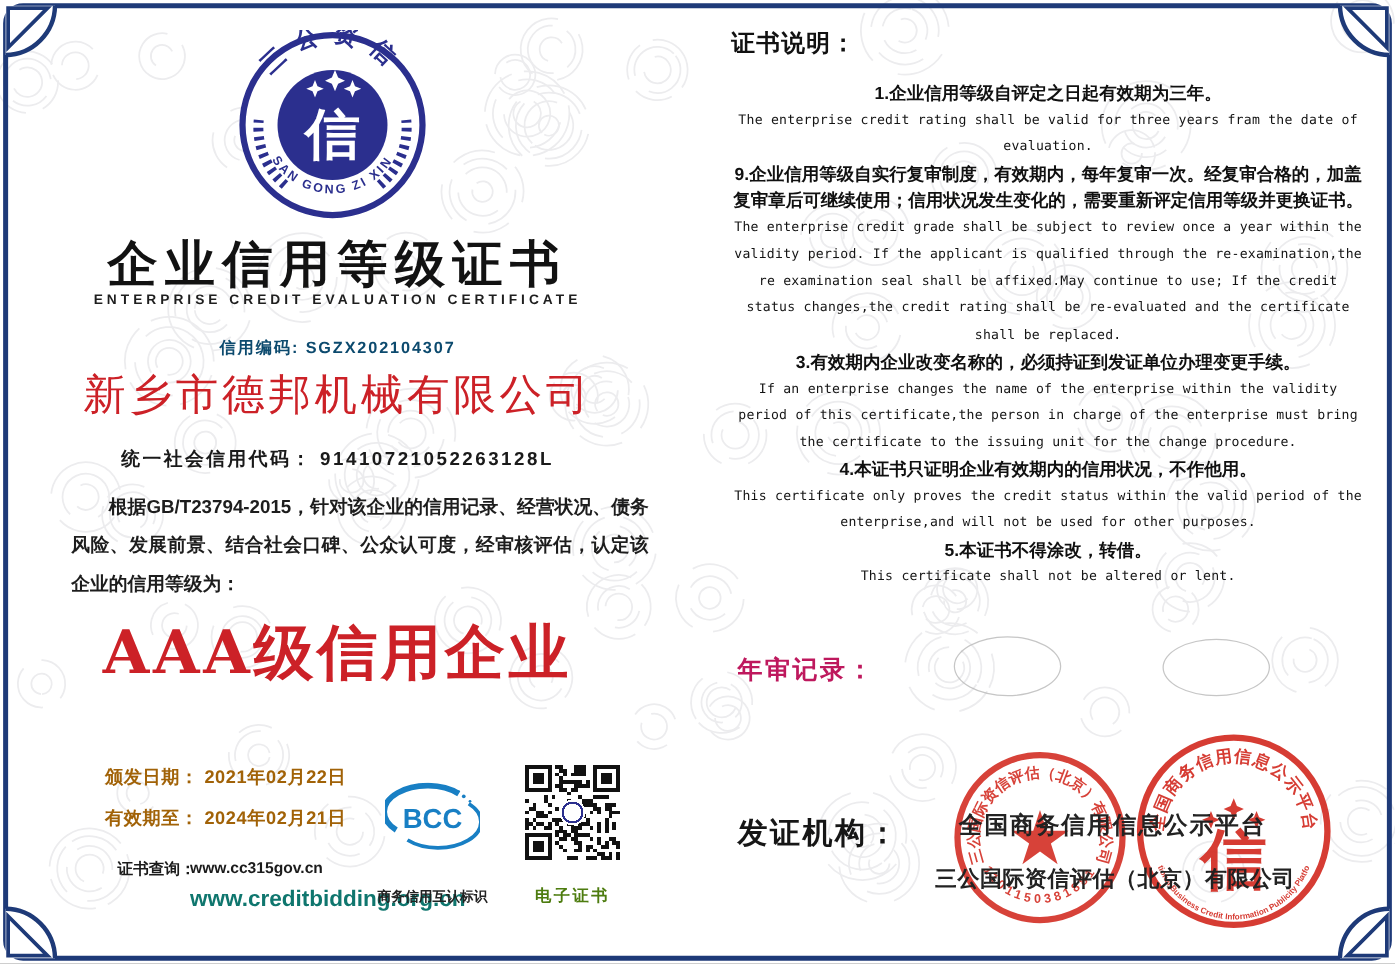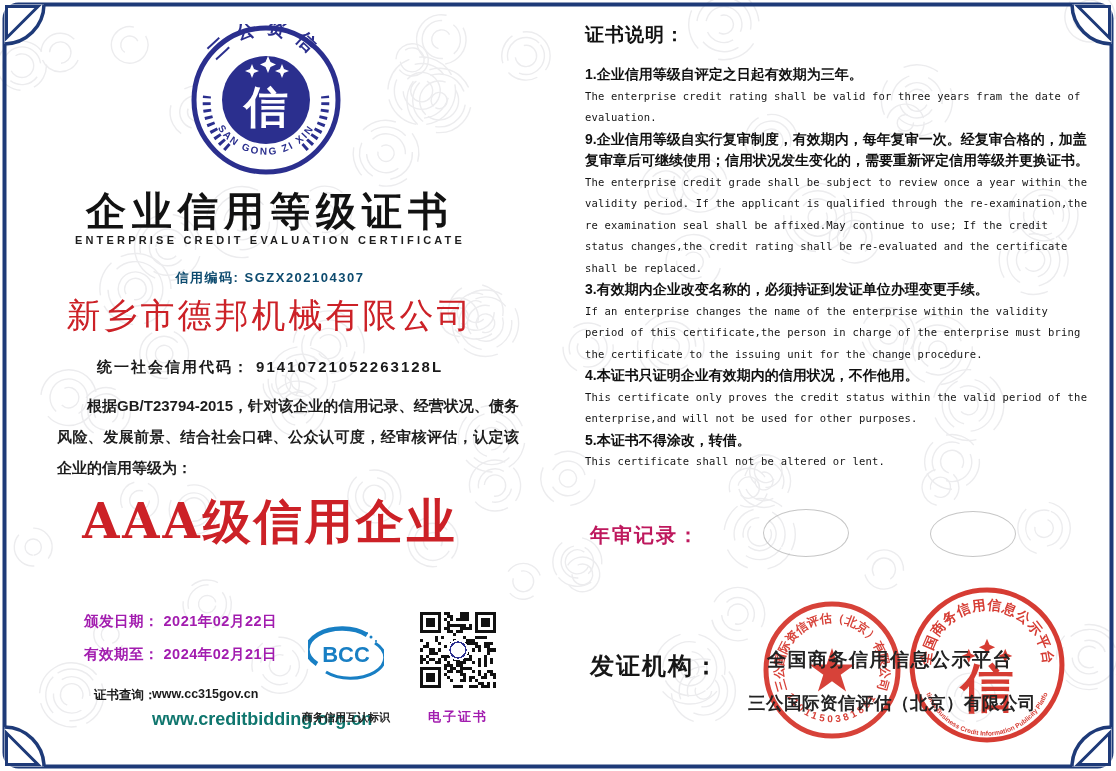--- a/index.html
+++ b/index.html
@@ -21,33 +21,33 @@
   .code-line{left:30px;top:269px;width:480px;font-weight:700;font-size:13px;
              letter-spacing:1.5px;color:#0c4a6e;}
   .company{left:30px;top:293px;width:480px;font-weight:400;font-size:34px;
            letter-spacing:3px;color:#cc2127;white-space:nowrap;}
   .uscc{left:30px;top:358px;width:480px;font-weight:700;font-size:15px;
         letter-spacing:2px;color:#1a1a1a;white-space:nowrap;}
   .para{left:57px;top:390px;width:462px;font-weight:600;font-size:15px;
         line-height:31px;color:#1d1d1d;text-align:justify;text-indent:2em;}
   .rating{left:30px;top:490px;width:480px;font-family:"DejaVu Serif","Liberation Serif",serif;
           font-weight:700;font-size:48px;letter-spacing:3px;color:#cc2127;white-space:nowrap;}
-  .date-row{font-weight:700;font-size:14.5px;color:#a21caf;letter-spacing:0.5px;white-space:nowrap;}
+  .date-row{font-weight:700;font-size:14.5px;color:#a16207;letter-spacing:0.5px;white-space:nowrap;}
   .d1{left:84px;top:612px;} .d2{left:84px;top:645px;}
   .query-label{left:94px;top:687px;font-weight:700;font-size:12.5px;color:#1b1b1b;}
   .url1{left:152px;top:687px;font-weight:700;font-size:12.5px;color:#1b1b1b;}
   .url2{left:152px;top:709px;font-weight:700;font-size:18px;color:#0f766e;}
   #bcc{left:308px;top:626px;}
   .bcc-caption{left:298px;top:710px;width:96px;font-weight:600;font-size:11px;color:#222;}
   #qr{left:420px;top:612px;}
-  .qr-caption{left:416px;top:708px;width:84px;font-weight:600;font-size:13px;color:#a21caf;
+  .qr-caption{left:416px;top:708px;width:84px;font-weight:600;font-size:13px;color:#4d7c0f;
               font-family:"DejaVu Serif","Liberation Serif",serif;letter-spacing:2px;}
   
   .ins-head{left:585px;top:22px;font-weight:700;font-size:19px;letter-spacing:1px;color:#111;}
-  .ins-list{left:585px;top:64px;width:507px;}
+  .ins-list{left:585px;top:64px;width:507px;text-align:center;}
   .ins-zh{font-weight:700;font-size:14px;line-height:21.5px;color:#101010;}
   .ins-en{font-family:"DejaVu Sans Mono","Liberation Mono",monospace;font-weight:400;
           font-size:10.5px;line-height:21.5px;letter-spacing:0.2px;color:#141414;}
   .annual-label{left:590px;top:522px;font-weight:600;font-size:20px;letter-spacing:2px;color:#be185d;}
   .review-ellipse{border:1.5px solid #bcbcbc;border-radius:50%;opacity:.85;}
   .re1{left:763px;top:509px;width:86px;height:48px;}
   .re2{left:930px;top:511px;width:86px;height:46px;}
   .issuer-label{left:590px;top:650px;font-weight:600;font-size:24px;letter-spacing:2px;color:#161616;}
   #stamp-left{left:762px;top:600px;opacity:.88;}
   #stamp-right{left:908px;top:586px;opacity:.9;}

